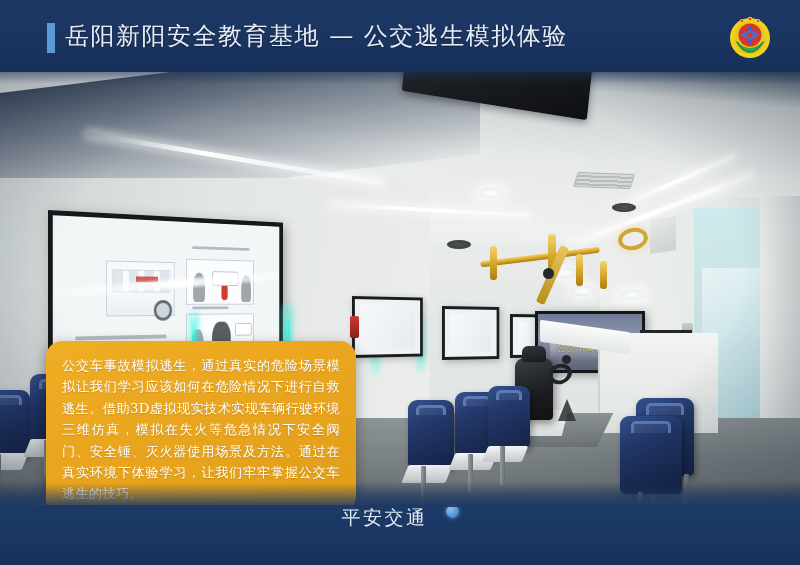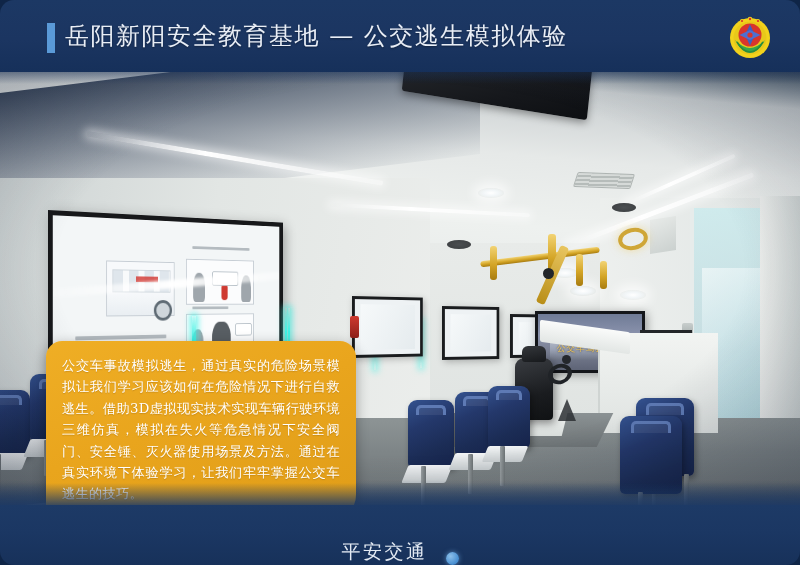--- a/index.html
+++ b/index.html
@@ -10,21 +10,20 @@
     overflow: hidden;
     background: #0f2547;
     font-family: "Liberation Serif", "DejaVu Serif", serif;
   }
 
   #page {
     position: relative;
     width: 800px;
     height: 565px;
     overflow: hidden;
-    border-radius: 14px;
   }
 
   
   #header {
     position: absolute;
     left: 0; top: 0;
     width: 800px; height: 72px;
     background: linear-gradient(180deg, #1c3864 0%, #1b3561 55%, #16305a 100%);
     z-index: 40;
   }
@@ -501,21 +500,21 @@
   }
 
   
   #footer {
     position: absolute;
     left: 0; bottom: 0;
     width: 800px; height: 60px;
     background: linear-gradient(180deg, #1d3a66 0%, #1b3763 45%, #17315a 100%);
     z-index: 40;
     display: flex;
-    align-items: flex-end;
+    align-items: flex-start;
     justify-content: center;
     gap: 18px;
   }
   #footer:before {
     content: "";
     position: absolute; left: 0; top: -22px;
     width: 800px; height: 24px;
     background: linear-gradient(180deg, rgba(29,58,102,0), rgba(29,58,102,.92));
   }
   .footer-text {

